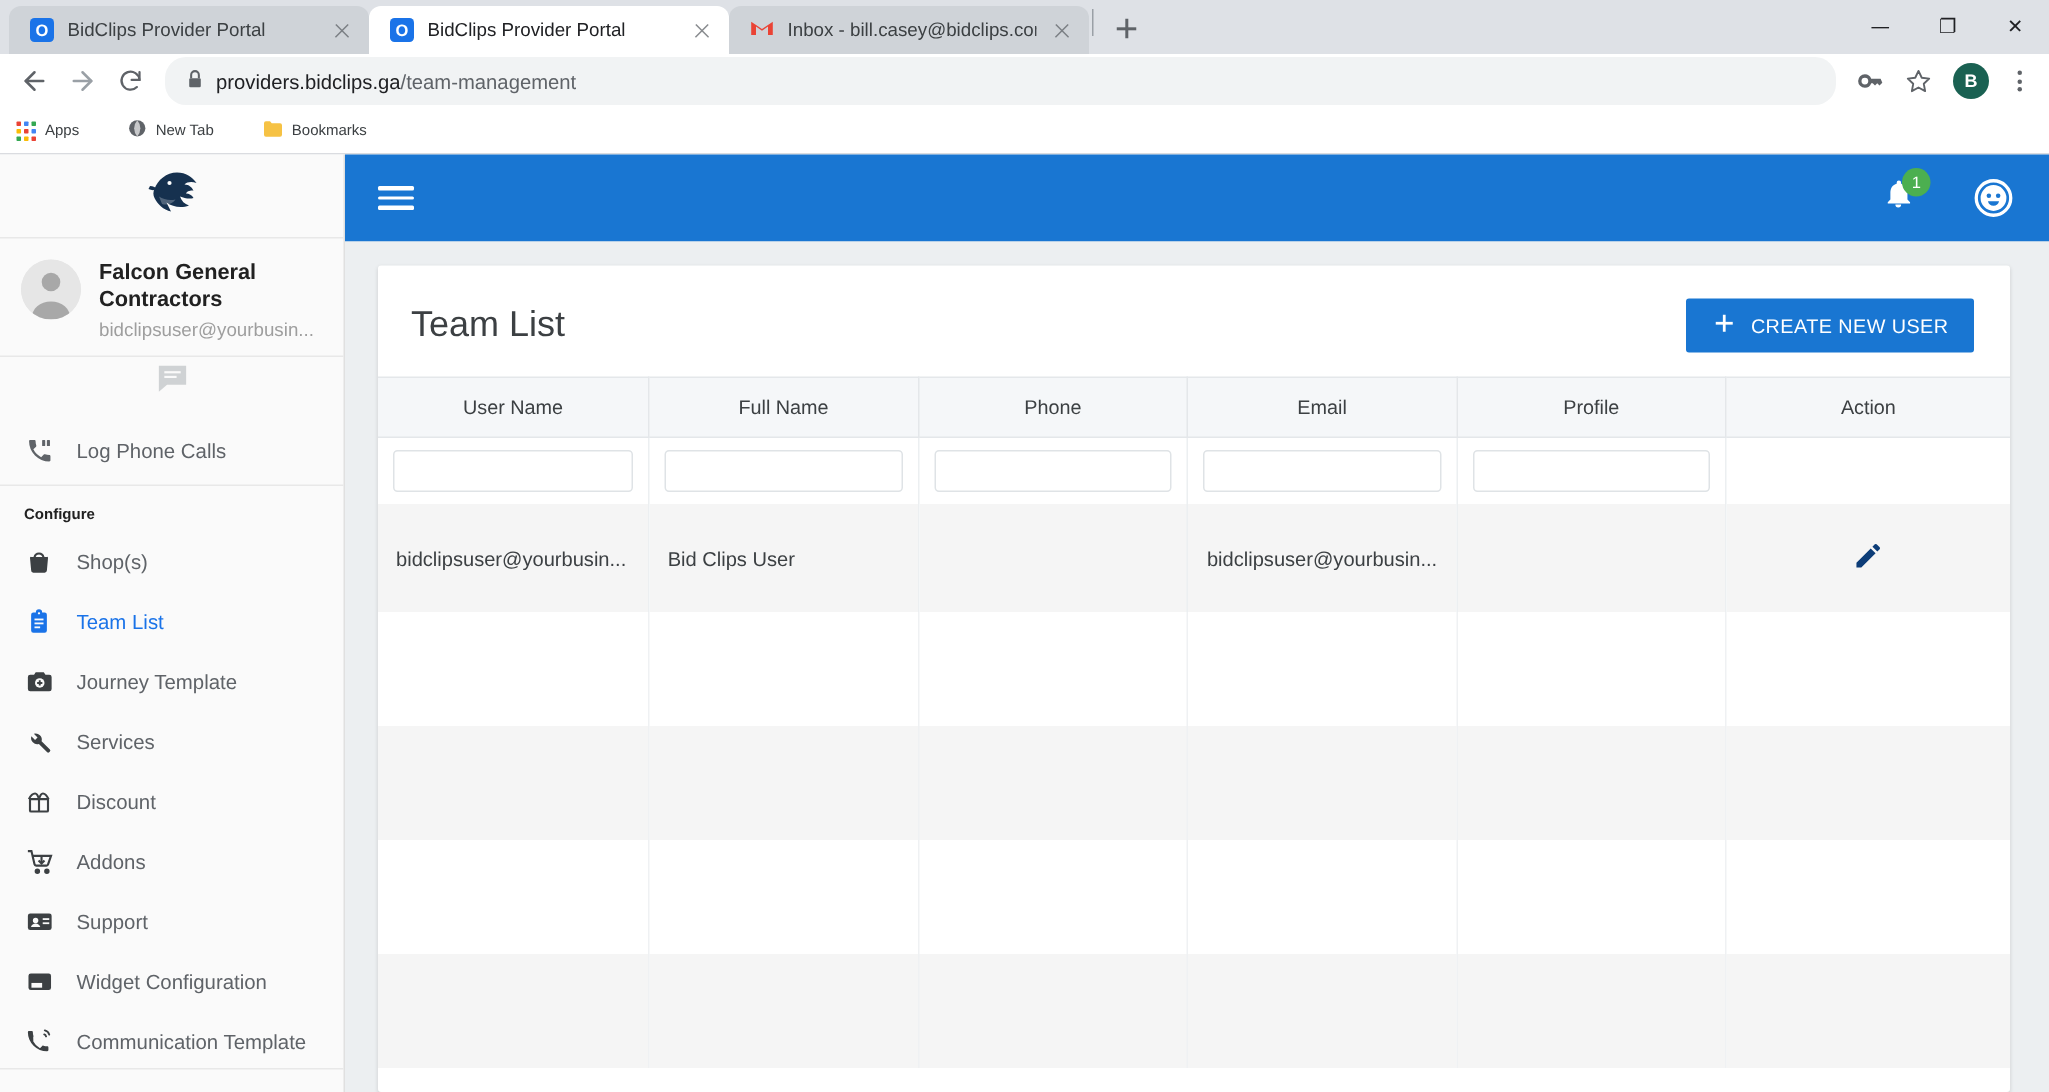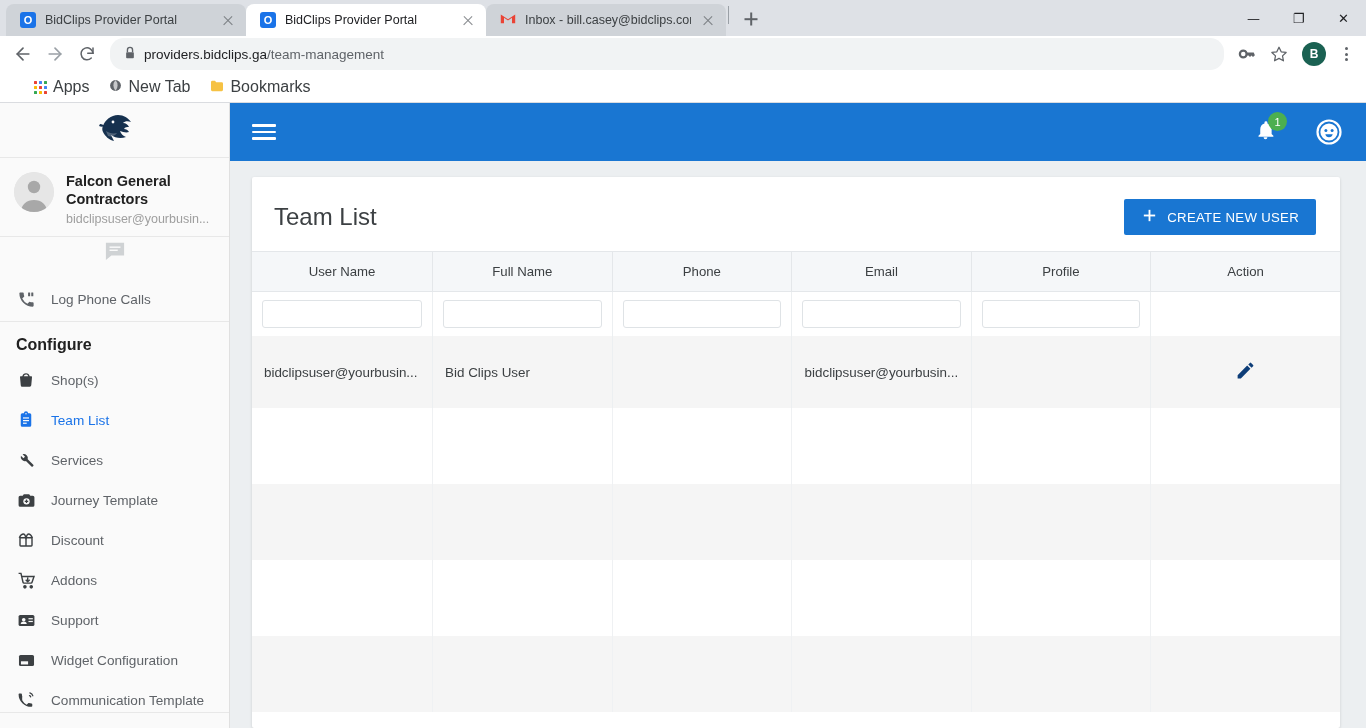--- a/index.html
+++ b/index.html
@@ -73,22 +73,22 @@
     width: 24px; height: 24px; border-radius: 50%; background: #1a6152;
     color: #fff; font-size: 12px; font-weight: bold;
     display:flex; align-items:center; justify-content:center; margin: 0 6px;
   }
   .kebab { width: 24px; height: 30px; display:flex; flex-direction:column;
            align-items:center; justify-content:center; gap:2.5px; }
   .kebab i { width: 3px; height: 3px; border-radius:50%; background:#5f6368; display:block; }
 
   .bookmarks-bar {
     height: 31px; background: #fff; display:flex; align-items:center;
-    gap: 4px; padding: 0 26px; border-bottom: 1px solid #dadce0;
-    font-size: 16px; color: #3c4043;
+    gap: 16px; padding: 0 3px; border-bottom: 1px solid #dadce0;
+    font-size: 10px; color: #3c4043;
   }
   .bm-item { display:flex; align-items:center; gap:6px; padding: 4px 8px; border-radius: 4px; }
   .apps-grid { display:grid; grid-template-columns: repeat(3,3px); grid-gap:2px; }
   .apps-grid i { width:3px; height:3px; display:block; border-radius:.5px; }
 
   
   .viewport { height: 625px; display: flex; background: #eceff1; position: relative; }
 
   
   .sidebar {
@@ -111,21 +111,21 @@
   .prof-mail { font-size: 12.5px; color: #9e9e9e; margin-top: 3px;
                white-space: nowrap; overflow: hidden; text-overflow: ellipsis; max-width: 155px;}
   .chat-row { display:flex; justify-content:center; padding: 4px 0 12px 0; }
   .nav-section { border-bottom: 1px solid #e8e8e8; padding: 2px 0; }
   .nav-item {
     display:flex; align-items:center; gap: 15px;
     padding: 10px 16px; font-size: 13.6px; color: #5f6368;
   }
   .nav-item .ic { width: 20px; height:20px; flex:0 0 20px; display:flex; align-items:center; justify-content:center;}
   .nav-item.active { color: #1a73e8; }
-  .section-title { font-size: 16px; font-weight: bold; color: #212121; padding: 14px 16px 6px 16px; }
+  .section-title { font-size: 10px; font-weight: bold; color: #212121; padding: 14px 16px 6px 16px; }
   .nav-scroll { flex: 1 1 auto; overflow: hidden; }
   .sidebar-foot { border-top: 1px solid #e8e8e8; height: 16px; }
 
   
   .main { flex: 1 1 auto; display:flex; flex-direction:column; min-width:0; }
   .appbar {
     height: 58px; background: #1976d2; display:flex; align-items:center;
     padding: 0 24px 0 22px; gap: 16px; color: #fff;
   }
   .hamburger { width: 24px; display:flex; flex-direction:column; gap:4px; }
@@ -386,36 +386,36 @@
               <rect x="8" y="8.5" width="8" height="1.6" fill="#fafafa"></rect>
               <rect x="8" y="12" width="8" height="1.6" fill="#fafafa"></rect>
               <rect x="8" y="15.5" width="5" height="1.6" fill="#fafafa"></rect>
             </svg>
         </span>
         <span>Team List</span>
       </div>
 
       <div class="nav-item">
         <span class="ic">
-          <svg width="18" height="18" viewBox="0 0 24 24" fill="#3c4043">
-              <path d="M21.7 18.3l-7.4-7.4a5.5 5.5 0 0 0-6.9-6.7l3.3 3.3-2.2 2.2-3.3-3.3a5.5 5.5 0 0 0 6.7 6.9l7.4 7.4a1.2 1.2 0 0 0 1.7 0l.7-.7a1.2 1.2 0 0 0 0-1.7z"></path>
-            </svg>
-        </span>
-        <span>Services</span>
-      </div>
-
-      <div class="nav-item">
-        <span class="ic">
           <svg width="19" height="19" viewBox="0 0 24 24" fill="#3c4043">
               <path d="M20 6h-3.2l-1.4-2H8.6L7.2 6H4a2 2 0 0 0-2 2v10a2 2 0 0 0 2 2h16a2 2 0 0 0 2-2V8a2 2 0 0 0-2-2z"></path>
               <circle cx="12" cy="13" r="4" fill="#fafafa"></circle>
               <path d="M12.8 10.8h-1.6v1.4H9.8v1.6h1.4v1.4h1.6v-1.4h1.4v-1.6h-1.4z" fill="#3c4043"></path>
             </svg>
         </span>
         <span>Journey Template</span>
+      </div>
+
+      <div class="nav-item">
+        <span class="ic">
+          <svg width="18" height="18" viewBox="0 0 24 24" fill="#3c4043">
+              <path d="M21.7 18.3l-7.4-7.4a5.5 5.5 0 0 0-6.9-6.7l3.3 3.3-2.2 2.2-3.3-3.3a5.5 5.5 0 0 0 6.7 6.9l7.4 7.4a1.2 1.2 0 0 0 1.7 0l.7-.7a1.2 1.2 0 0 0 0-1.7z"></path>
+            </svg>
+        </span>
+        <span>Services</span>
       </div>
 
       <div class="nav-item">
         <span class="ic">
           <svg width="18" height="18" viewBox="0 0 24 24" fill="none" stroke="#3c4043" stroke-width="1.9">
               <path d="M4 9h16v10a1 1 0 0 1-1 1H5a1 1 0 0 1-1-1z"></path>
               <path d="M3 9c1.5-3 4-5 5.5-5S11 5.5 12 9c1-3.5 2-5 3.5-5S19 6 20.5 9"></path>
               <line x1="12" y1="9" x2="12" y2="20"></line>
             </svg>
         </span>

